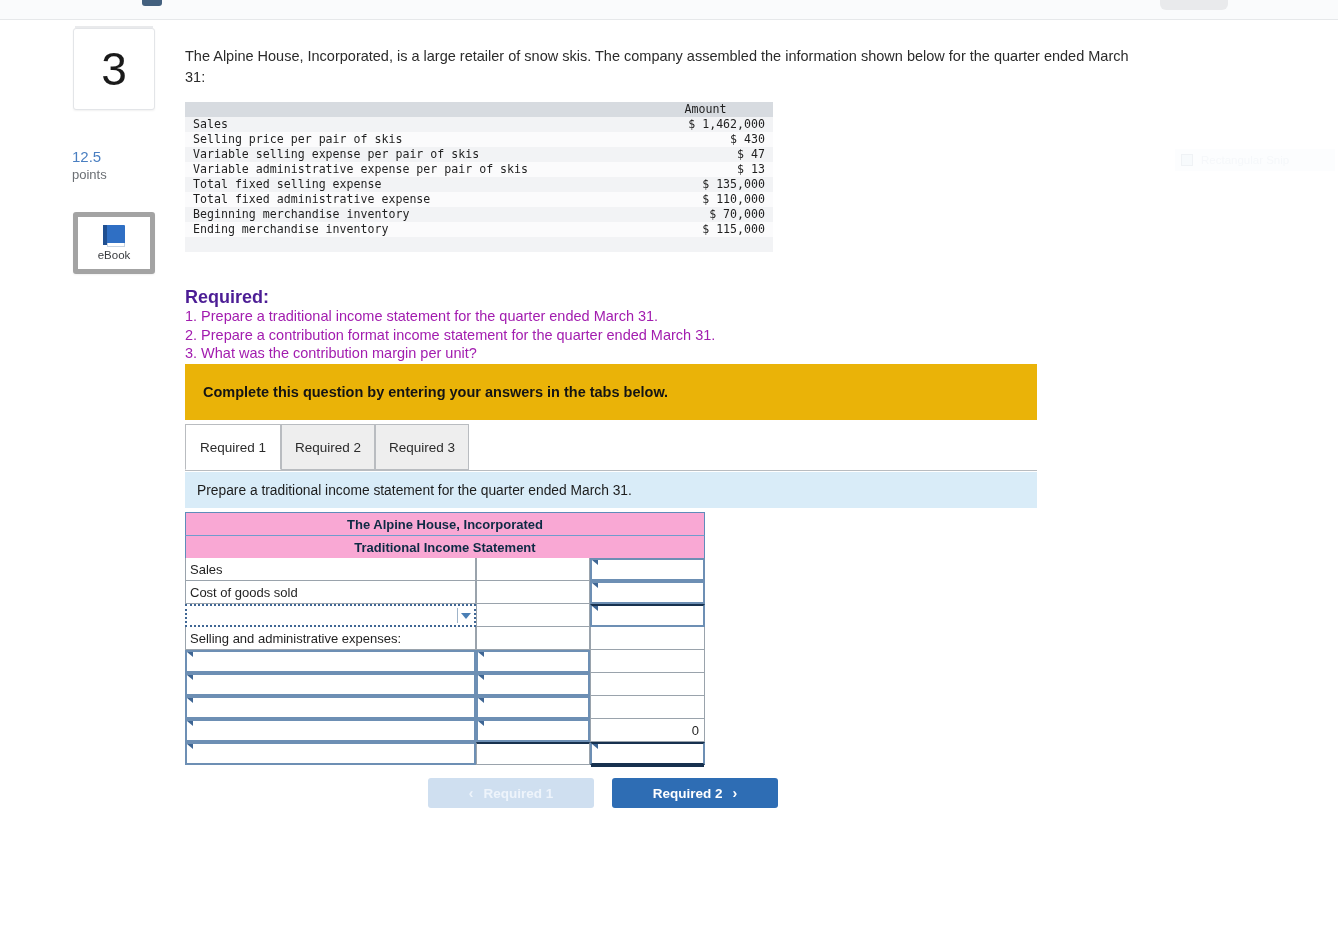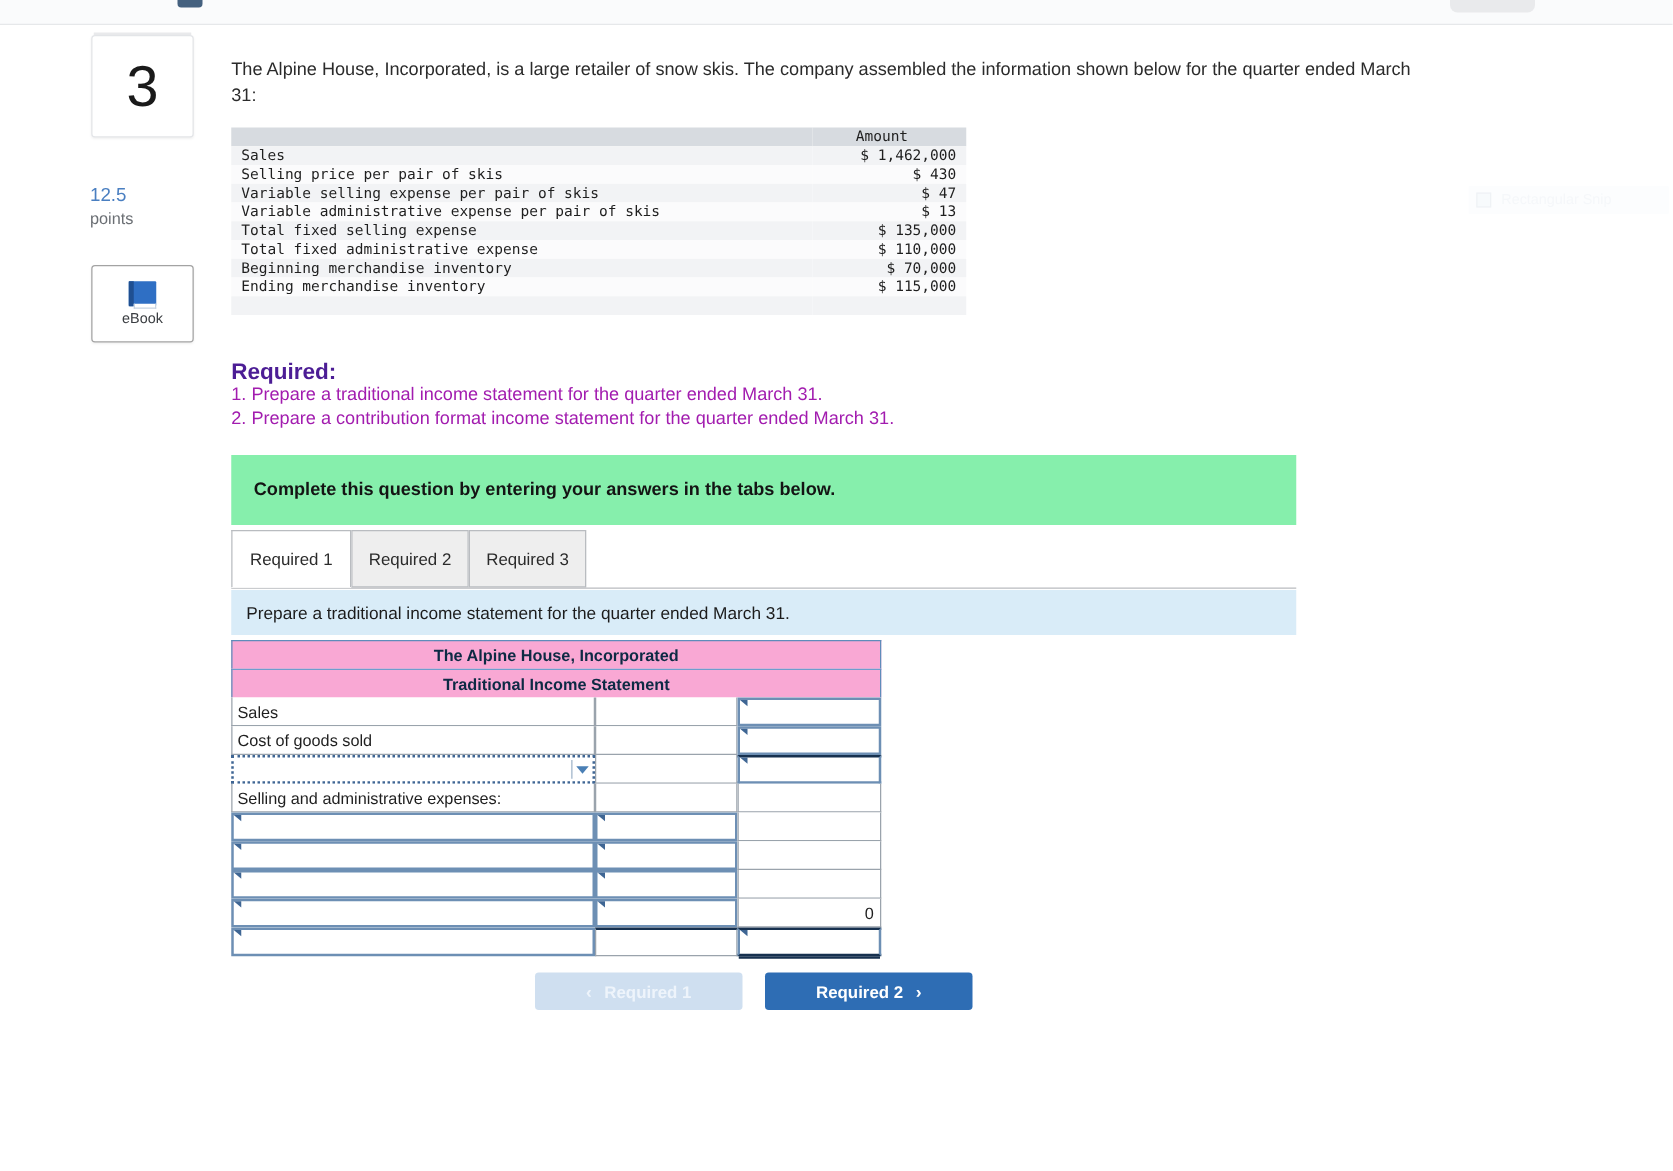--- a/index.html
+++ b/index.html
@@ -52,21 +52,21 @@
   #qnum-card .num { font-size: 46px; font-weight: 300; color: #1a1a1a; line-height: 1; }
 
   #points-block { position: absolute; left: 72px; top: 128px; width: 100px; }
   #points-block .pts-val { font-size: 15px; color: #4a7fc1; line-height: 18px; }
   #points-block .pts-lbl { font-size: 13px; color: #6b6f74; line-height: 17px; }
 
   #ebook-card {
     position: absolute; left: 73px; top: 192px;
     width: 82px; height: 62px;
     background: #ffffff;
-    border: 1px solid #a3a3a3;
+    border: 5px solid #a3a3a3;
     border-radius: 3px;
     box-shadow: 0 1px 2px rgba(0,0,0,0.06);
     display: flex; flex-direction: column; align-items: center; justify-content: center;
     cursor: pointer;
   }
   #ebook-card .bk { width: 22px; height: 20px; position: relative; margin-bottom: 4px; }
   #ebook-card .bk .cover { position: absolute; inset: 0; background: #2f6fc4; border-radius: 1px; }
   #ebook-card .bk .spine { position: absolute; left: 0; top: 0; width: 4px; height: 100%; background: #1f4f91; }
   #ebook-card .bk .page  { position: absolute; left: 4px; bottom: -2px; width: 18px; height: 4px; background: #ffffff; border: 1px solid #c8d4e2; border-top: none; }
   #ebook-card .lbl { font-size: 11.5px; color: #3a3d41; }
@@ -99,21 +99,21 @@
 
   
   #required { position: absolute; left: 5px; top: 268px; width: 760px; }
   #required .hdr { font-size: 18px; font-weight: bold; color: #4c1d95; line-height: 19px; }
   #required .line { font-size: 14.5px; color: #a21caf; line-height: 18.5px; }
 
   
   #complete-banner {
     position: absolute; left: 5px; top: 344px;
     width: 852px; height: 56px;
-    background: #86efac;
+    background: #eab308;
     display: flex; align-items: center;
   }
   #complete-banner .txt { margin-left: 18px; font-size: 14.5px; font-weight: bold; color: #141414; }
 
   
   #tabs { position: absolute; left: 5px; top: 404px; width: 852px; height: 48px; }
   #tabs .tab {
     position: absolute; top: 0; height: 46px;
     border: 1px solid #b9bcc0;
     font-size: 13.5px; color: #2b2b2b;
@@ -312,20 +312,21 @@
           <td></td>
           <td></td>
         </tr>
     </tfoot>
   </table>
 
   <div id="required">
     <div class="hdr">Required:</div>
     <div class="line">1. Prepare a traditional income statement for the quarter ended March 31.</div>
     <div class="line">2. Prepare a contribution format income statement for the quarter ended March 31.</div>
+    <div class="line">3. What was the contribution margin per unit?</div>
   </div>
 
   <div id="complete-banner">
     <span class="txt">Complete this question by entering your answers in the tabs below.</span>
   </div>
 
   <div id="tabs">
     <div class="tab t0 active">
       <span>Required 1</span>
     </div>

